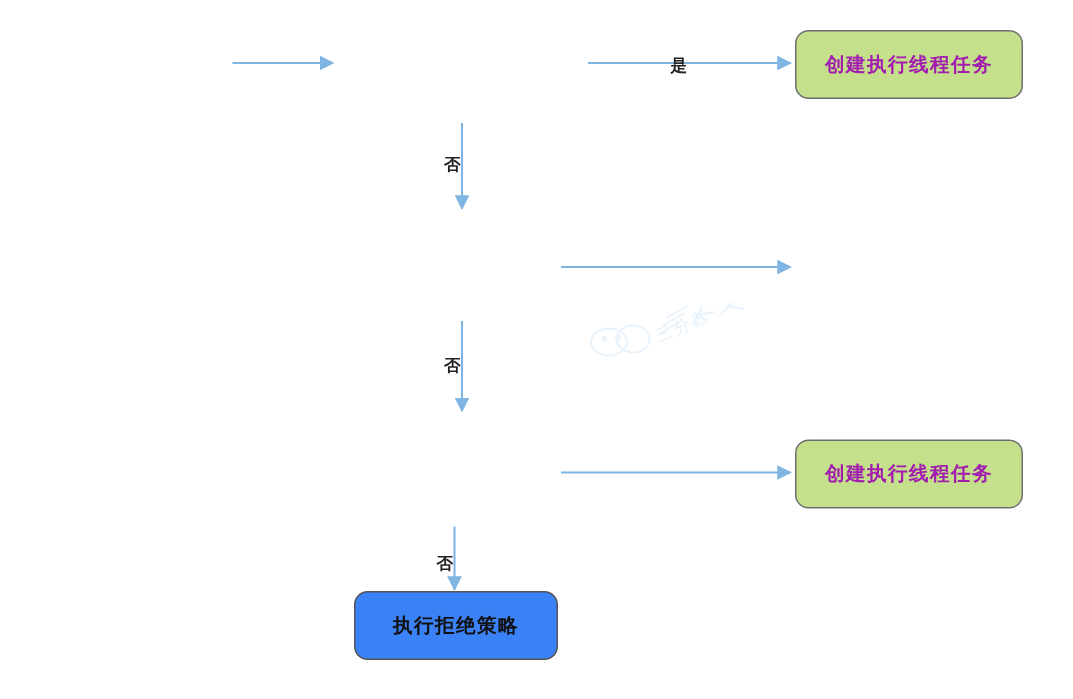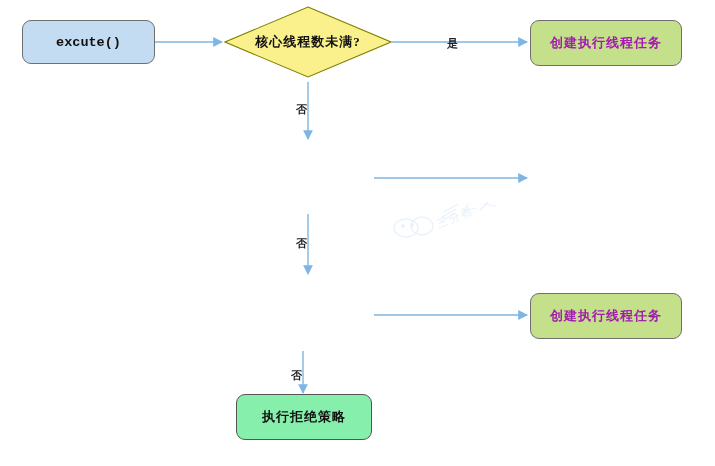--- a/index.html
+++ b/index.html
@@ -51,21 +51,21 @@
     color: #a21caf;
   }
 
   .blue-node {
     background: #2b9ede;
     border-color: #2b9ede;
     color: #ffffff;
   }
 
   .pink-node {
-    background: #86efac;
+    background: #3b82f6;
     border-color: #555555;
     color: #111111;
   }
 
   
   .diamond-wrap {
     position: absolute;
   }
   .diamond-wrap svg {
     position: absolute;
@@ -148,28 +148,21 @@
   </svg>
 
   <div class="edge-label" style="left:447px; top:36px;">是</div>
 
   <div class="edge-label" style="left:296px; top:102px;">否</div>
 
   <div class="edge-label" style="left:296px; top:236px;">否</div>
 
   <div class="edge-label" style="left:291px; top:368px;">否</div>
 
-  <div class="node rounded-box start-node" style="left:22px; top:20px; width:133px; height:44px;">excute()</div>
 
-  <div class="diamond-wrap" style="left:224px; top:6px; width:168px; height:72px;">
-    <svg width="168" height="72" viewBox="0 0 168 72">
-      <polygon points="84,1 167,36 84,71 1,36" fill="#faf08c" stroke="#808000" stroke-width="1.1"></polygon>
-    </svg>
-    <div class="diamond-label">核心线程数未满?</div>
-  </div>
 
   <div class="node rounded-box green-node" style="left:530px; top:20px; width:152px; height:46px;">创建执行线程任务</div>
 
 
 
 
   <div class="node rounded-box green-node" style="left:530px; top:293px; width:152px; height:46px;">创建执行线程任务</div>
 
   <div class="node rounded-box pink-node" style="left:236px; top:394px; width:136px; height:46px;">执行拒绝策略</div>
 

